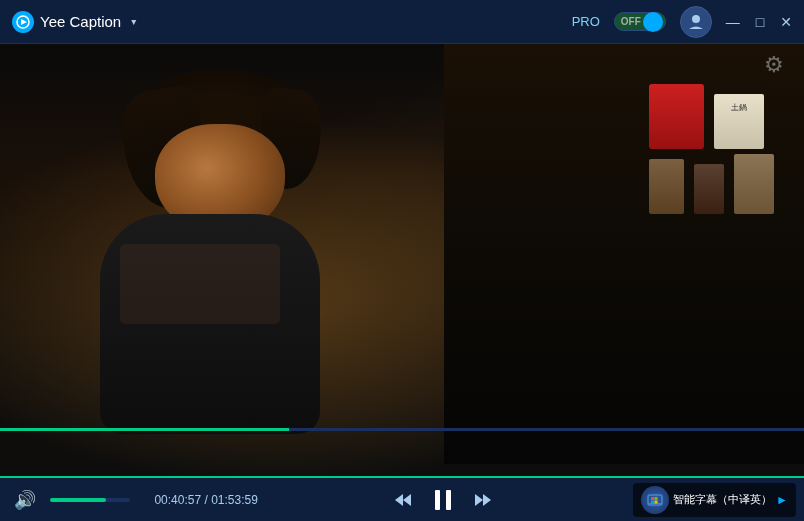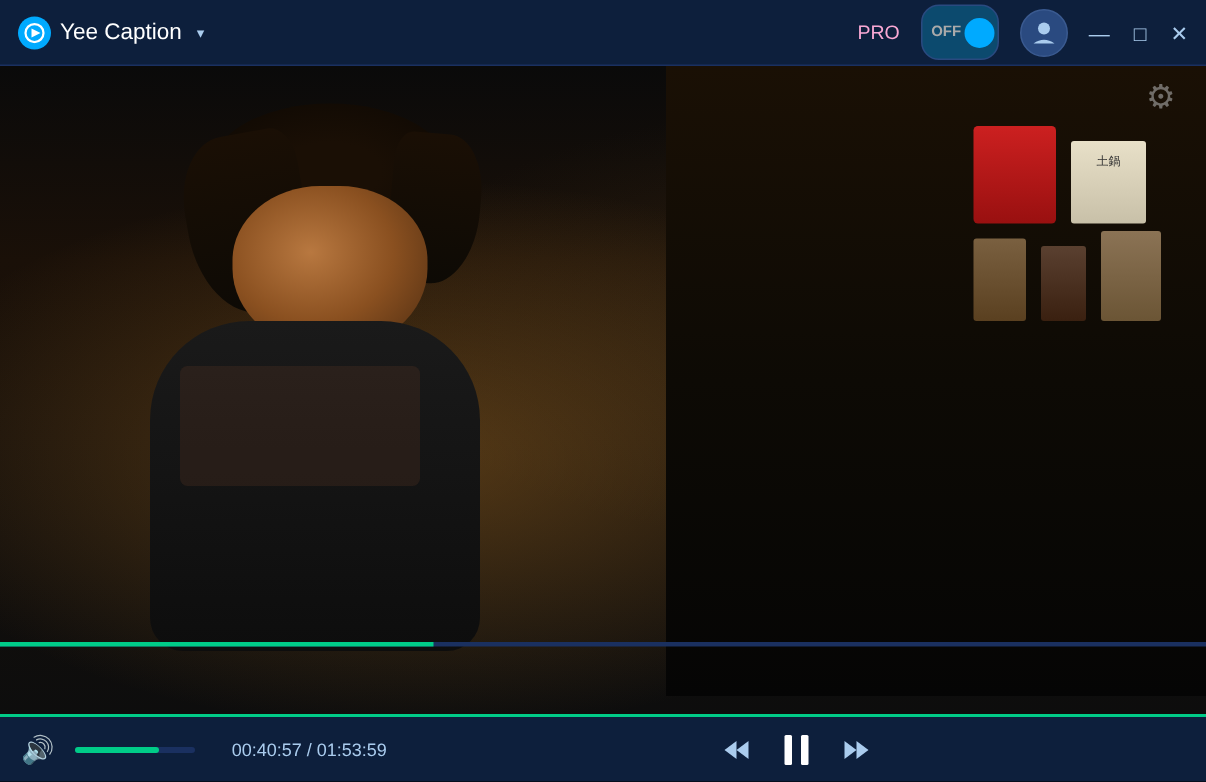--- a/index.html
+++ b/index.html
@@ -56,29 +56,29 @@
     }
 
     .title-bar-right {
       margin-left: auto;
       display: flex;
       align-items: center;
       gap: 14px;
     }
 
     .pro-label {
-      color: #f9a8d4;
+      color: #7dd3fc;
       font-size: 13px;
       font-weight: 500;
     }
 
     .toggle-switch {
       width: 52px;
-      height: 37px;
-      background: #0c4a6e;
+      height: 19px;
+      background: #14532d;
       border-radius: 12px;
       display: flex;
       align-items: center;
       position: relative;
       border: 1px solid #2a4a80;
     }
 
     .toggle-thumb {
       width: 20px;
       height: 20px;
@@ -520,14 +520,29 @@
 
   <div class="ctrl-btn">
     <svg width="20" height="16" viewBox="0 0 20 16">
       <polygon points="2,2 10,8 2,14" fill="#aaccee"></polygon>
       <polygon points="10,2 18,8 10,14" fill="#aaccee"></polygon>
     </svg>
   </div>
 
   <div class="spacer"></div>
 
+  <div class="subtitle-badge">
+    <div class="subtitle-badge-icon">
+      <svg width="18" height="18" viewBox="0 0 18 18">
+        <rect x="2" y="4" width="14" height="10" rx="2" fill="none" stroke="#4488cc" stroke-width="1.5"></rect>
+        <rect x="3" y="12" width="12" height="1" fill="#4488cc" rx="0.5"></rect>
+
+        <rect x="5" y="6" width="3" height="3" fill="#f25022"></rect>
+        <rect x="8.5" y="6" width="3" height="3" fill="#7fba00"></rect>
+        <rect x="5" y="9.5" width="3" height="3" fill="#00a4ef"></rect>
+        <rect x="8.5" y="9.5" width="3" height="3" fill="#ffb900"></rect>
+      </svg>
+    </div>
+    <span class="subtitle-badge-text">智能字幕（中译英）</span>
+    <span class="subtitle-badge-arrow">►</span>
+  </div>
 
 </div>
 
 </body></html>

